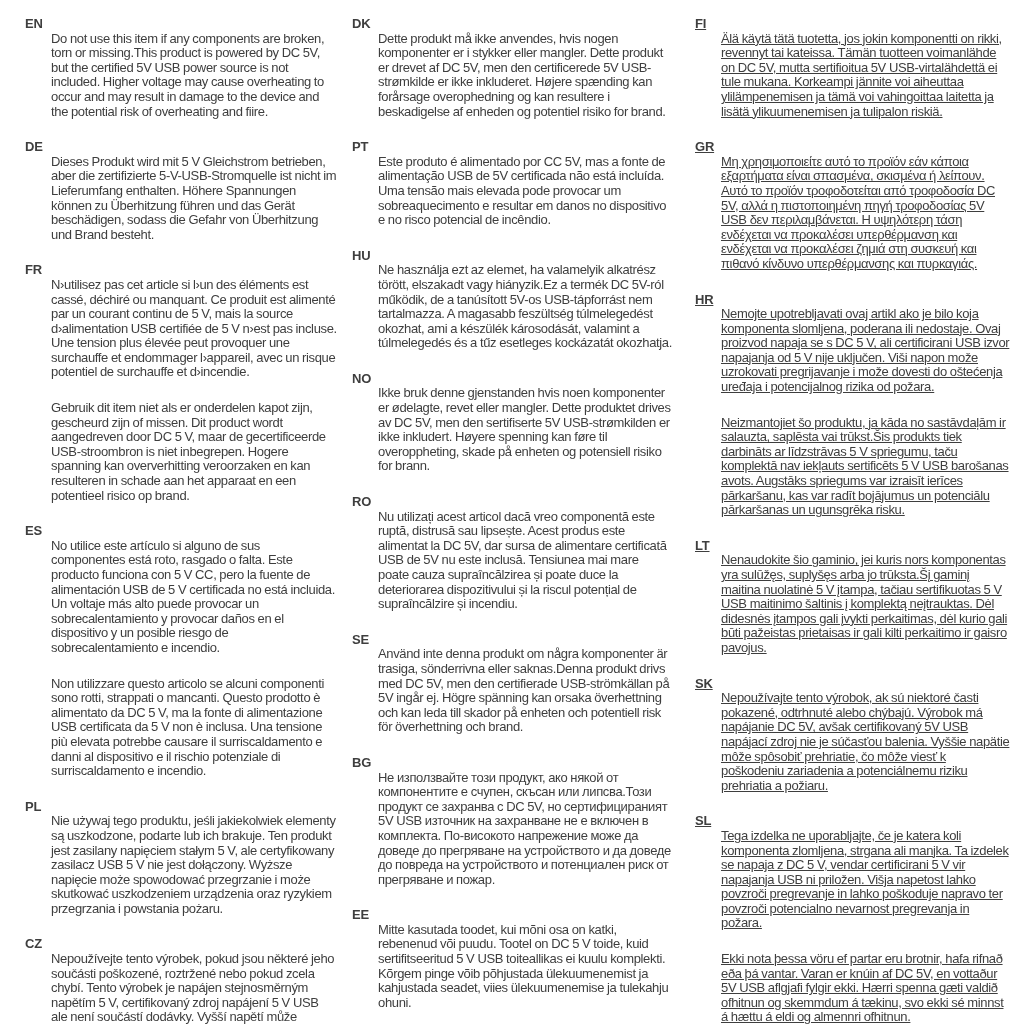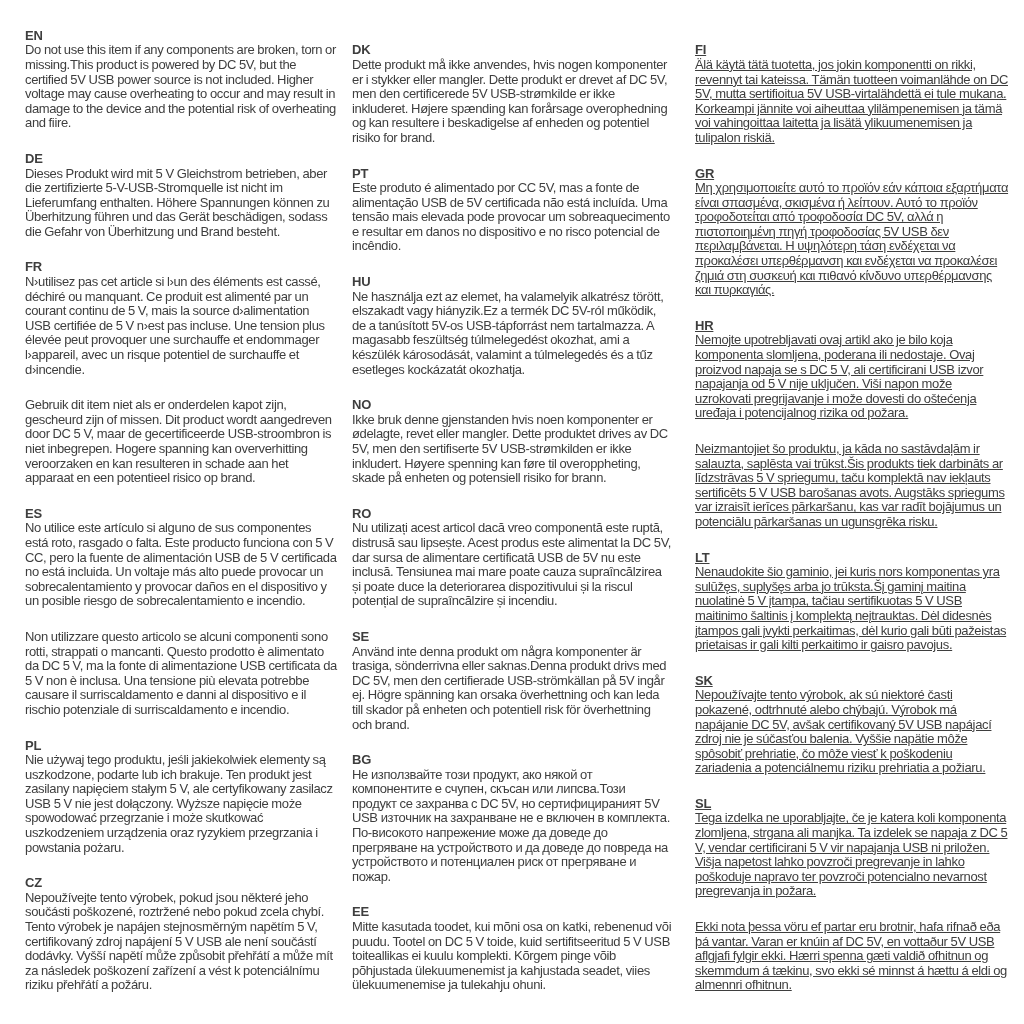--- a/index.html
+++ b/index.html
@@ -11,21 +11,21 @@
     overflow: hidden;
   }
   .page {
     box-sizing: border-box;
     width: 904px;
     height: 1024px;
     padding: 17px 28px 10px 25px;
     font-family: "Liberation Sans", sans-serif;
     color: #3e3e3e;
     display: flex;
-    align-items: flex-end;
+    align-items: flex-start;
   }
   .col {
     flex: 0 0 auto;
   }
   .col-1 { width: 312px; margin-right: 15px; }
   .col-2 { width: 320px; margin-right: 23px; }
   .col-3 { width: 315px; text-decoration: underline; }
   .section {
     margin-bottom: 21px;
   }
@@ -33,20 +33,21 @@
     font-size: 13px;
     font-weight: bold;
     line-height: 14.6px;
     letter-spacing: -0.2px;
   }
   .lang-text {
     font-size: 13px;
     line-height: 14.6px;
     letter-spacing: -0.35px;
     word-spacing: -0.3px;
+    margin-left: 26px;
   }
 </style>
 </head>
 <body style="background: rgb(255, 255, 255);">
 
 <div class="page" style="color: rgb(62, 62, 62);">
   <div class="col col-1">
       <div class="section">
         <div class="lang-code">EN</div>
         <div class="lang-text">Do not use this item if any components are broken, torn or missing.This product is powered by DC 5V, but the certified 5V USB power source is not included. Higher voltage may cause overheating to occur and may result in damage to the device and the potential risk of overheating and fiire.</div>

